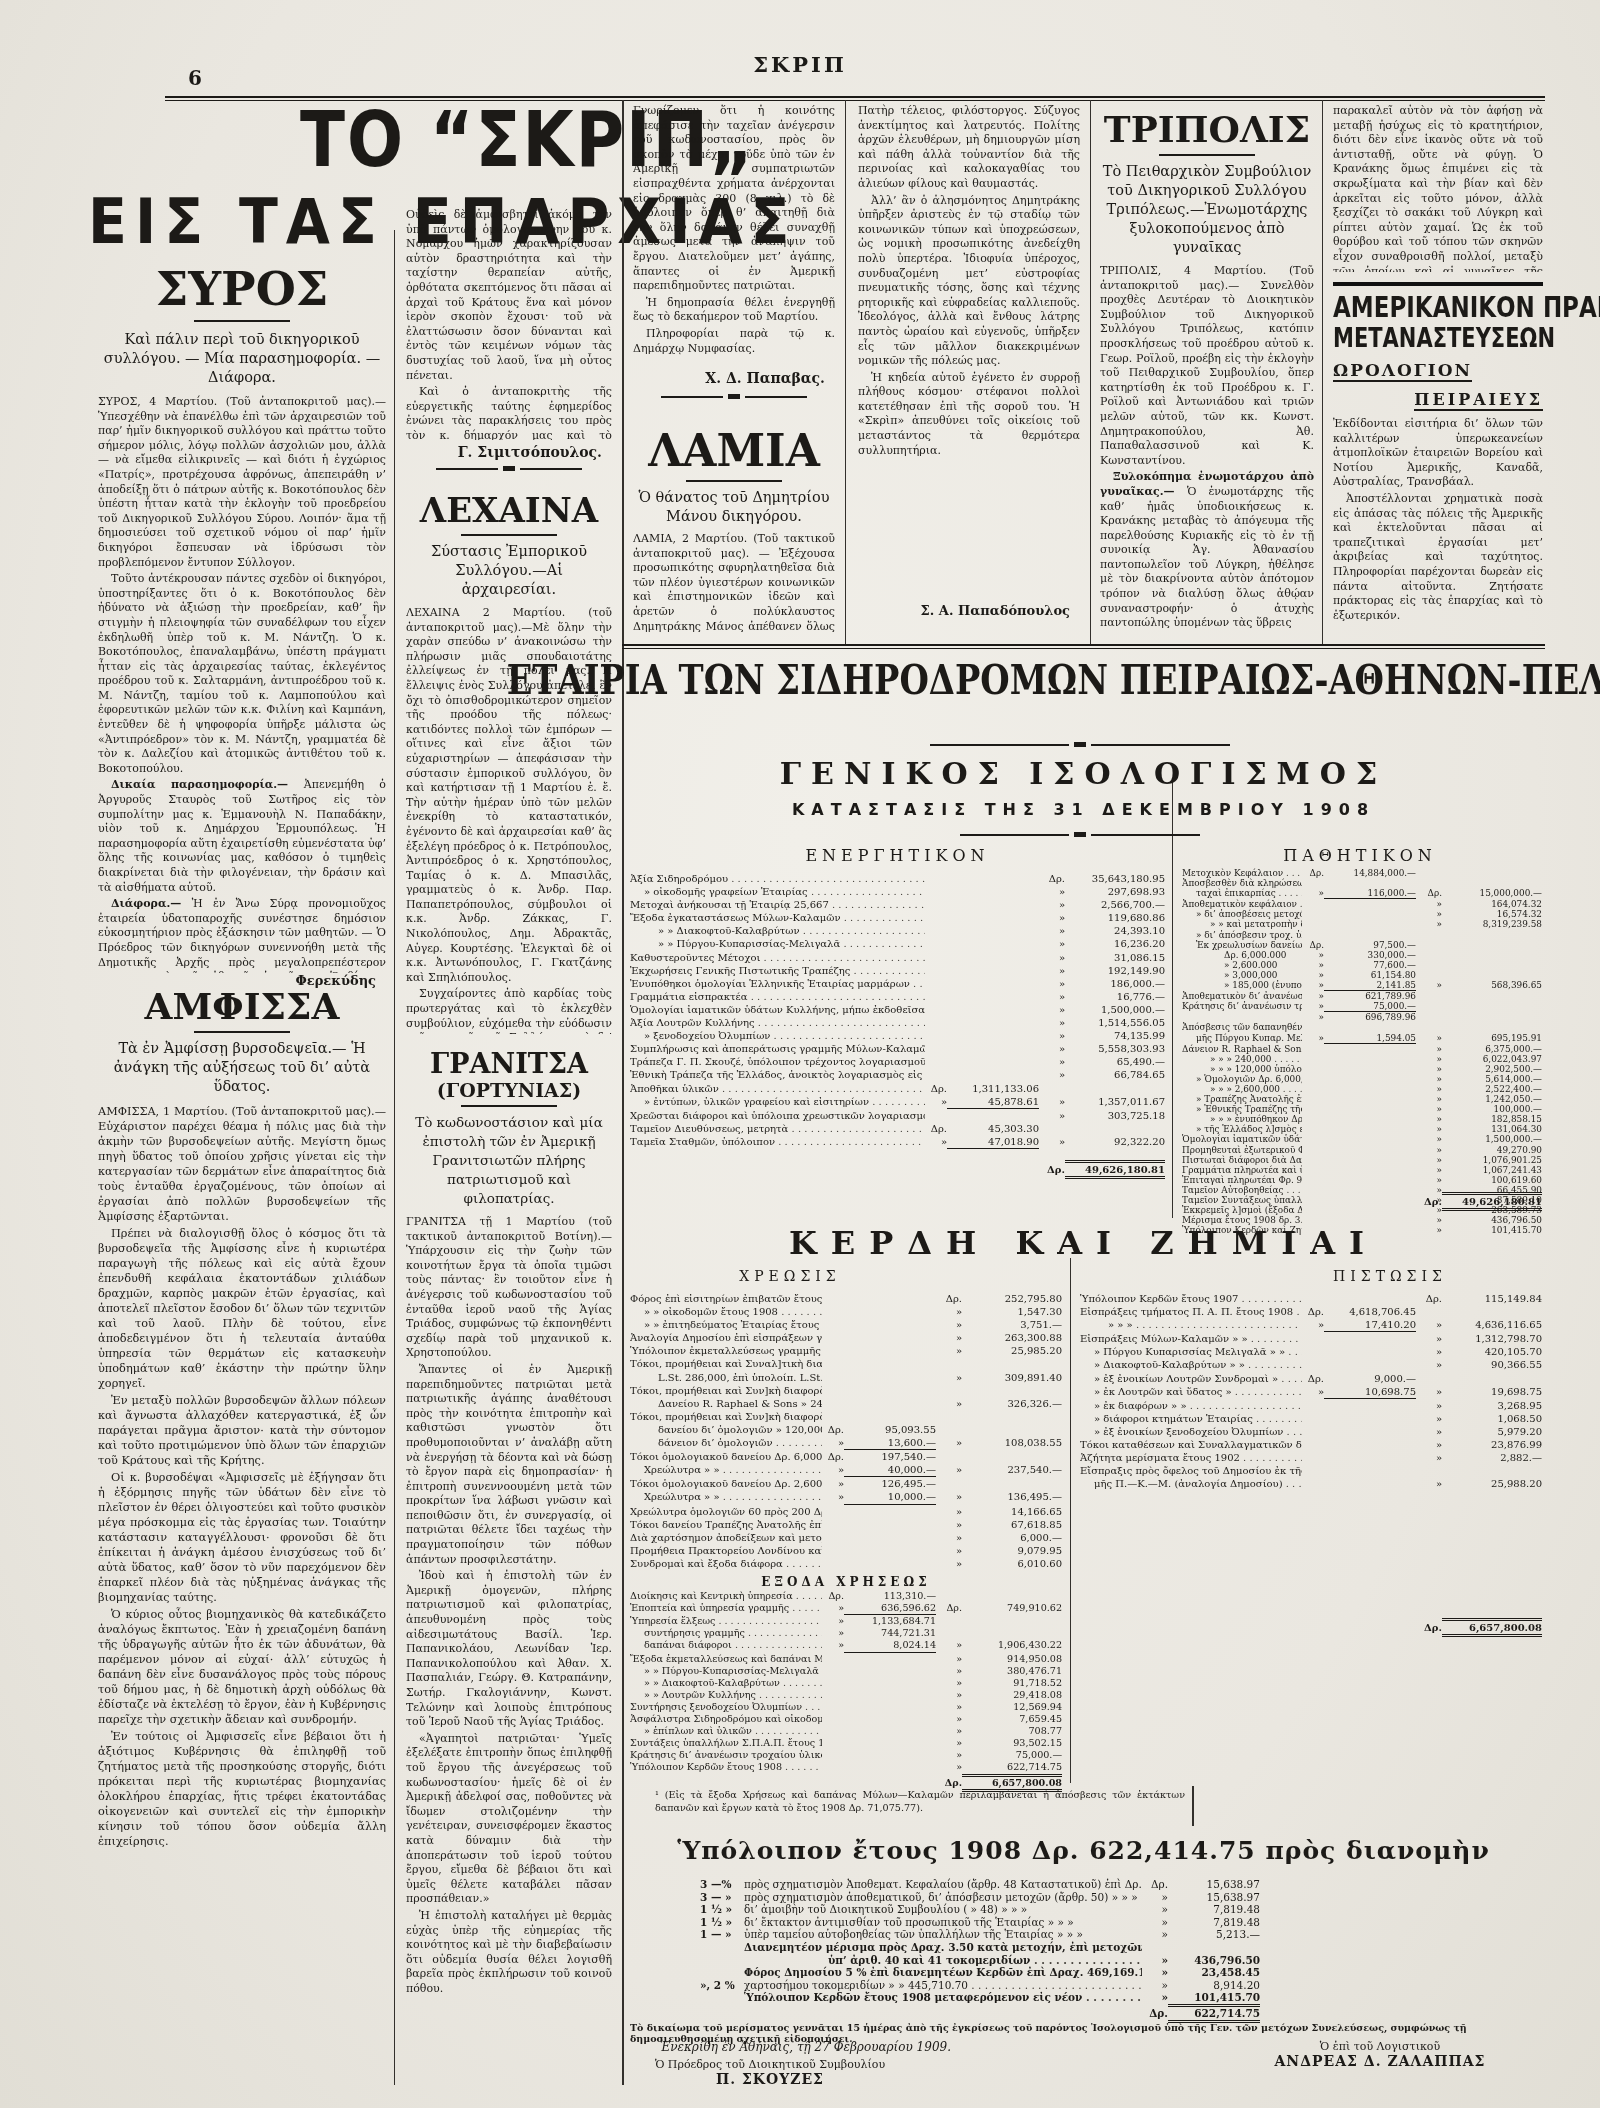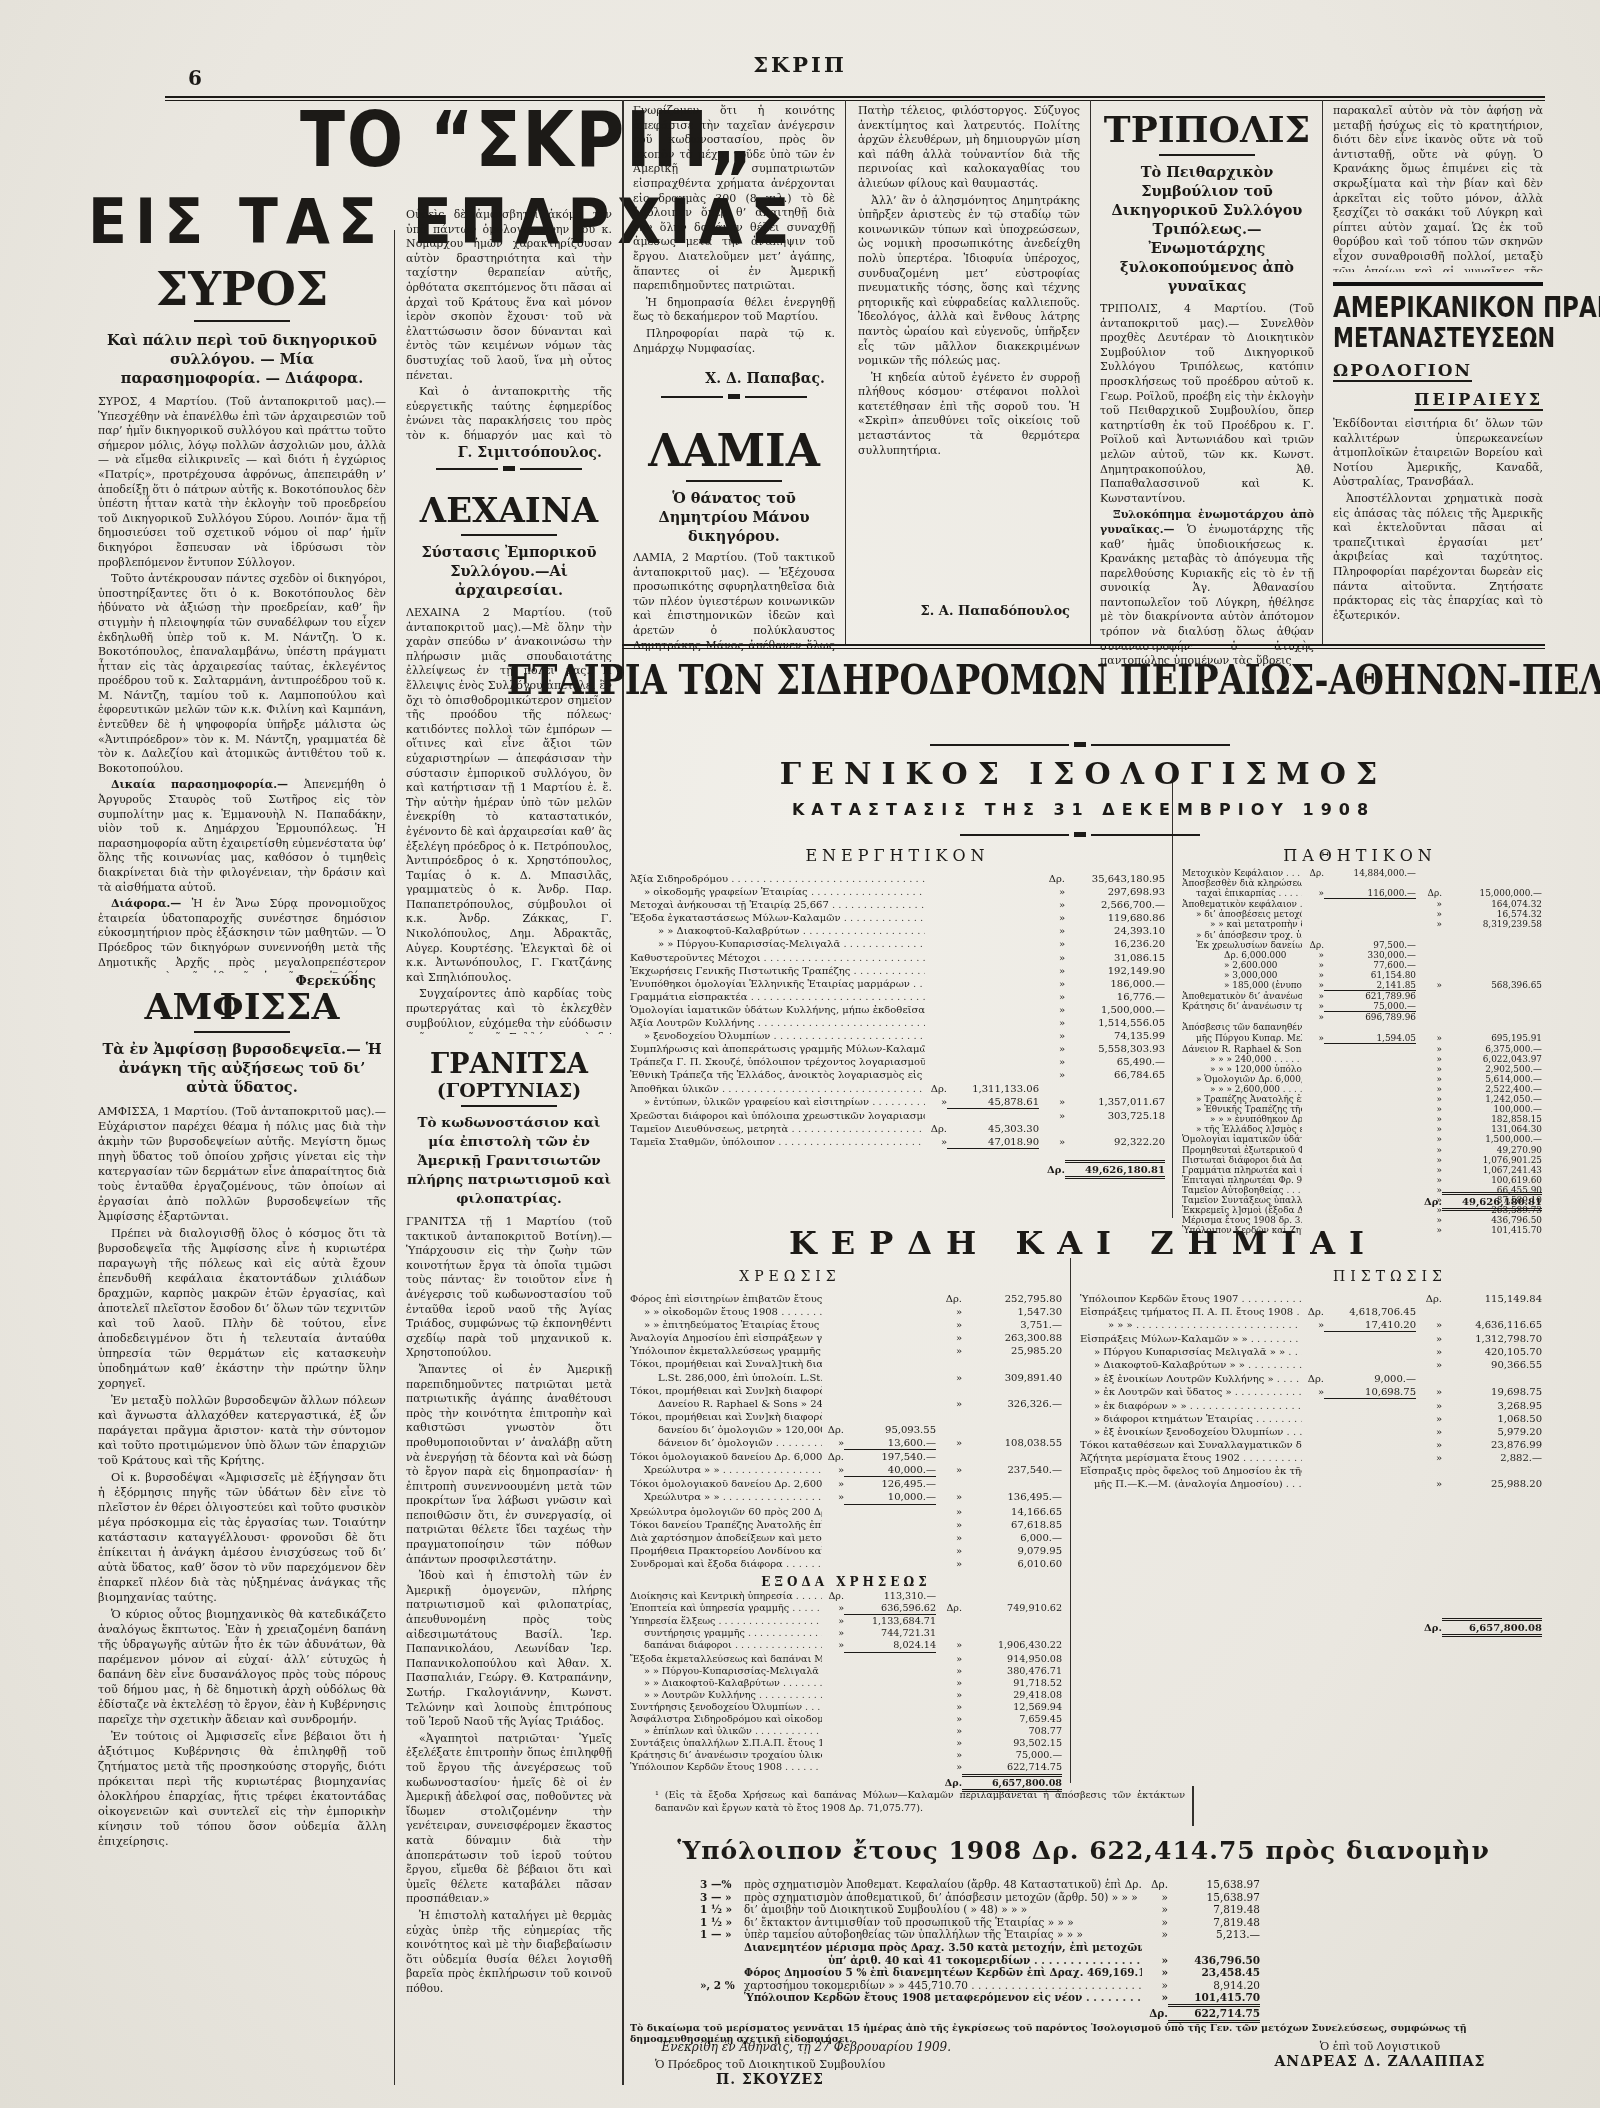--- a/index.html
+++ b/index.html
@@ -8,21 +8,21 @@
        color:#1c1a17;font-family:"DejaVu Serif", serif;}
   .abs{position:absolute;}
   .vr{position:absolute;width:1px;background:#33302c;}
   .hr2{position:absolute;border-top:2px solid #1c1a17;border-bottom:1px solid #1c1a17;height:2px;}
   .pgnum{font-weight:bold;font-size:20px;}
   .runhead{font-weight:bold;font-size:21px;letter-spacing:3px;}
   .mast1{font-weight:bold;font-size:66px;letter-spacing:2px;white-space:nowrap;font-family:"DejaVu Sans",sans-serif;transform:scaleY(1.15);}
   .mast2{font-weight:bold;font-size:57px;letter-spacing:8px;white-space:nowrap;font-family:"DejaVu Sans",sans-serif;transform:scaleY(1.1);}
   .headline{font-weight:bold;text-align:center;font-family:"DejaVu Serif",serif;}
   .hrule{width:96px;border-top:2px solid #1c1a17;margin:4px auto 0 auto;}
-  .subtl{font-weight:bold;font-size:14.5px;line-height:19px;text-align:center;}
+  .subtl{font-weight:normal;font-size:14.5px;line-height:19px;text-align:center;}
   .body{font-size:11px;line-height:14.6px;text-align:justify;overflow:hidden;}
   .body p{margin:0 0 2px 0;text-indent:13px;}
   .body p:first-child{text-indent:0;}
   .sig{font-weight:bold;text-align:right;font-size:13px;padding-right:10px;}
   .orn{display:flex;align-items:center;gap:5px;}
   .orn::before,.orn::after{content:"";flex:1;border-top:2px solid #1c1a17;}
   .orn span{width:12px;height:5px;background:#1c1a17;transform:rotate(0.0deg);}
   .bigbar{position:absolute;height:4px;background:#111;}
   .comp-title{font-weight:bold;font-size:27px;white-space:nowrap;text-align:center;transform:scaleX(1.25) scaleY(1.5);transform-origin:50% 50%;}
   .bal-h1{font-weight:bold;font-size:30px;letter-spacing:10px;text-align:center;}
@@ -940,21 +940,21 @@
       <span class="v2">420,105.70</span>
     </div>
     <div class="frow">
       <span class="lbl" style="padding-left: 14px;">»  Διακοφτοῦ-Καλαβρύτων  »  »</span>
       <span class="c1"></span>
       <span class="v1"></span>
       <span class="c2">»</span>
       <span class="v2">90,366.55</span>
     </div>
     <div class="frow">
-      <span class="lbl" style="padding-left: 14px;">»  ἐξ ἐνοικίων Λουτρῶν Κυλλήνης  »</span>
+      <span class="lbl" style="padding-left: 14px;">»  ἐξ ἐνοικίων Λουτρῶν Συνδρομαὶ  »</span>
       <span class="c1">Δρ.</span>
       <span class="v1">9,000.—</span>
       <span class="c2"></span>
       <span class="v2"></span>
     </div>
     <div class="frow">
       <span class="lbl" style="padding-left: 14px;">»  ἐκ Λουτρῶν καὶ ὕδατος  »</span>
       <span class="c1">»</span>
       <span class="v1 ul">10,698.75</span>
       <span class="c2">»</span>

